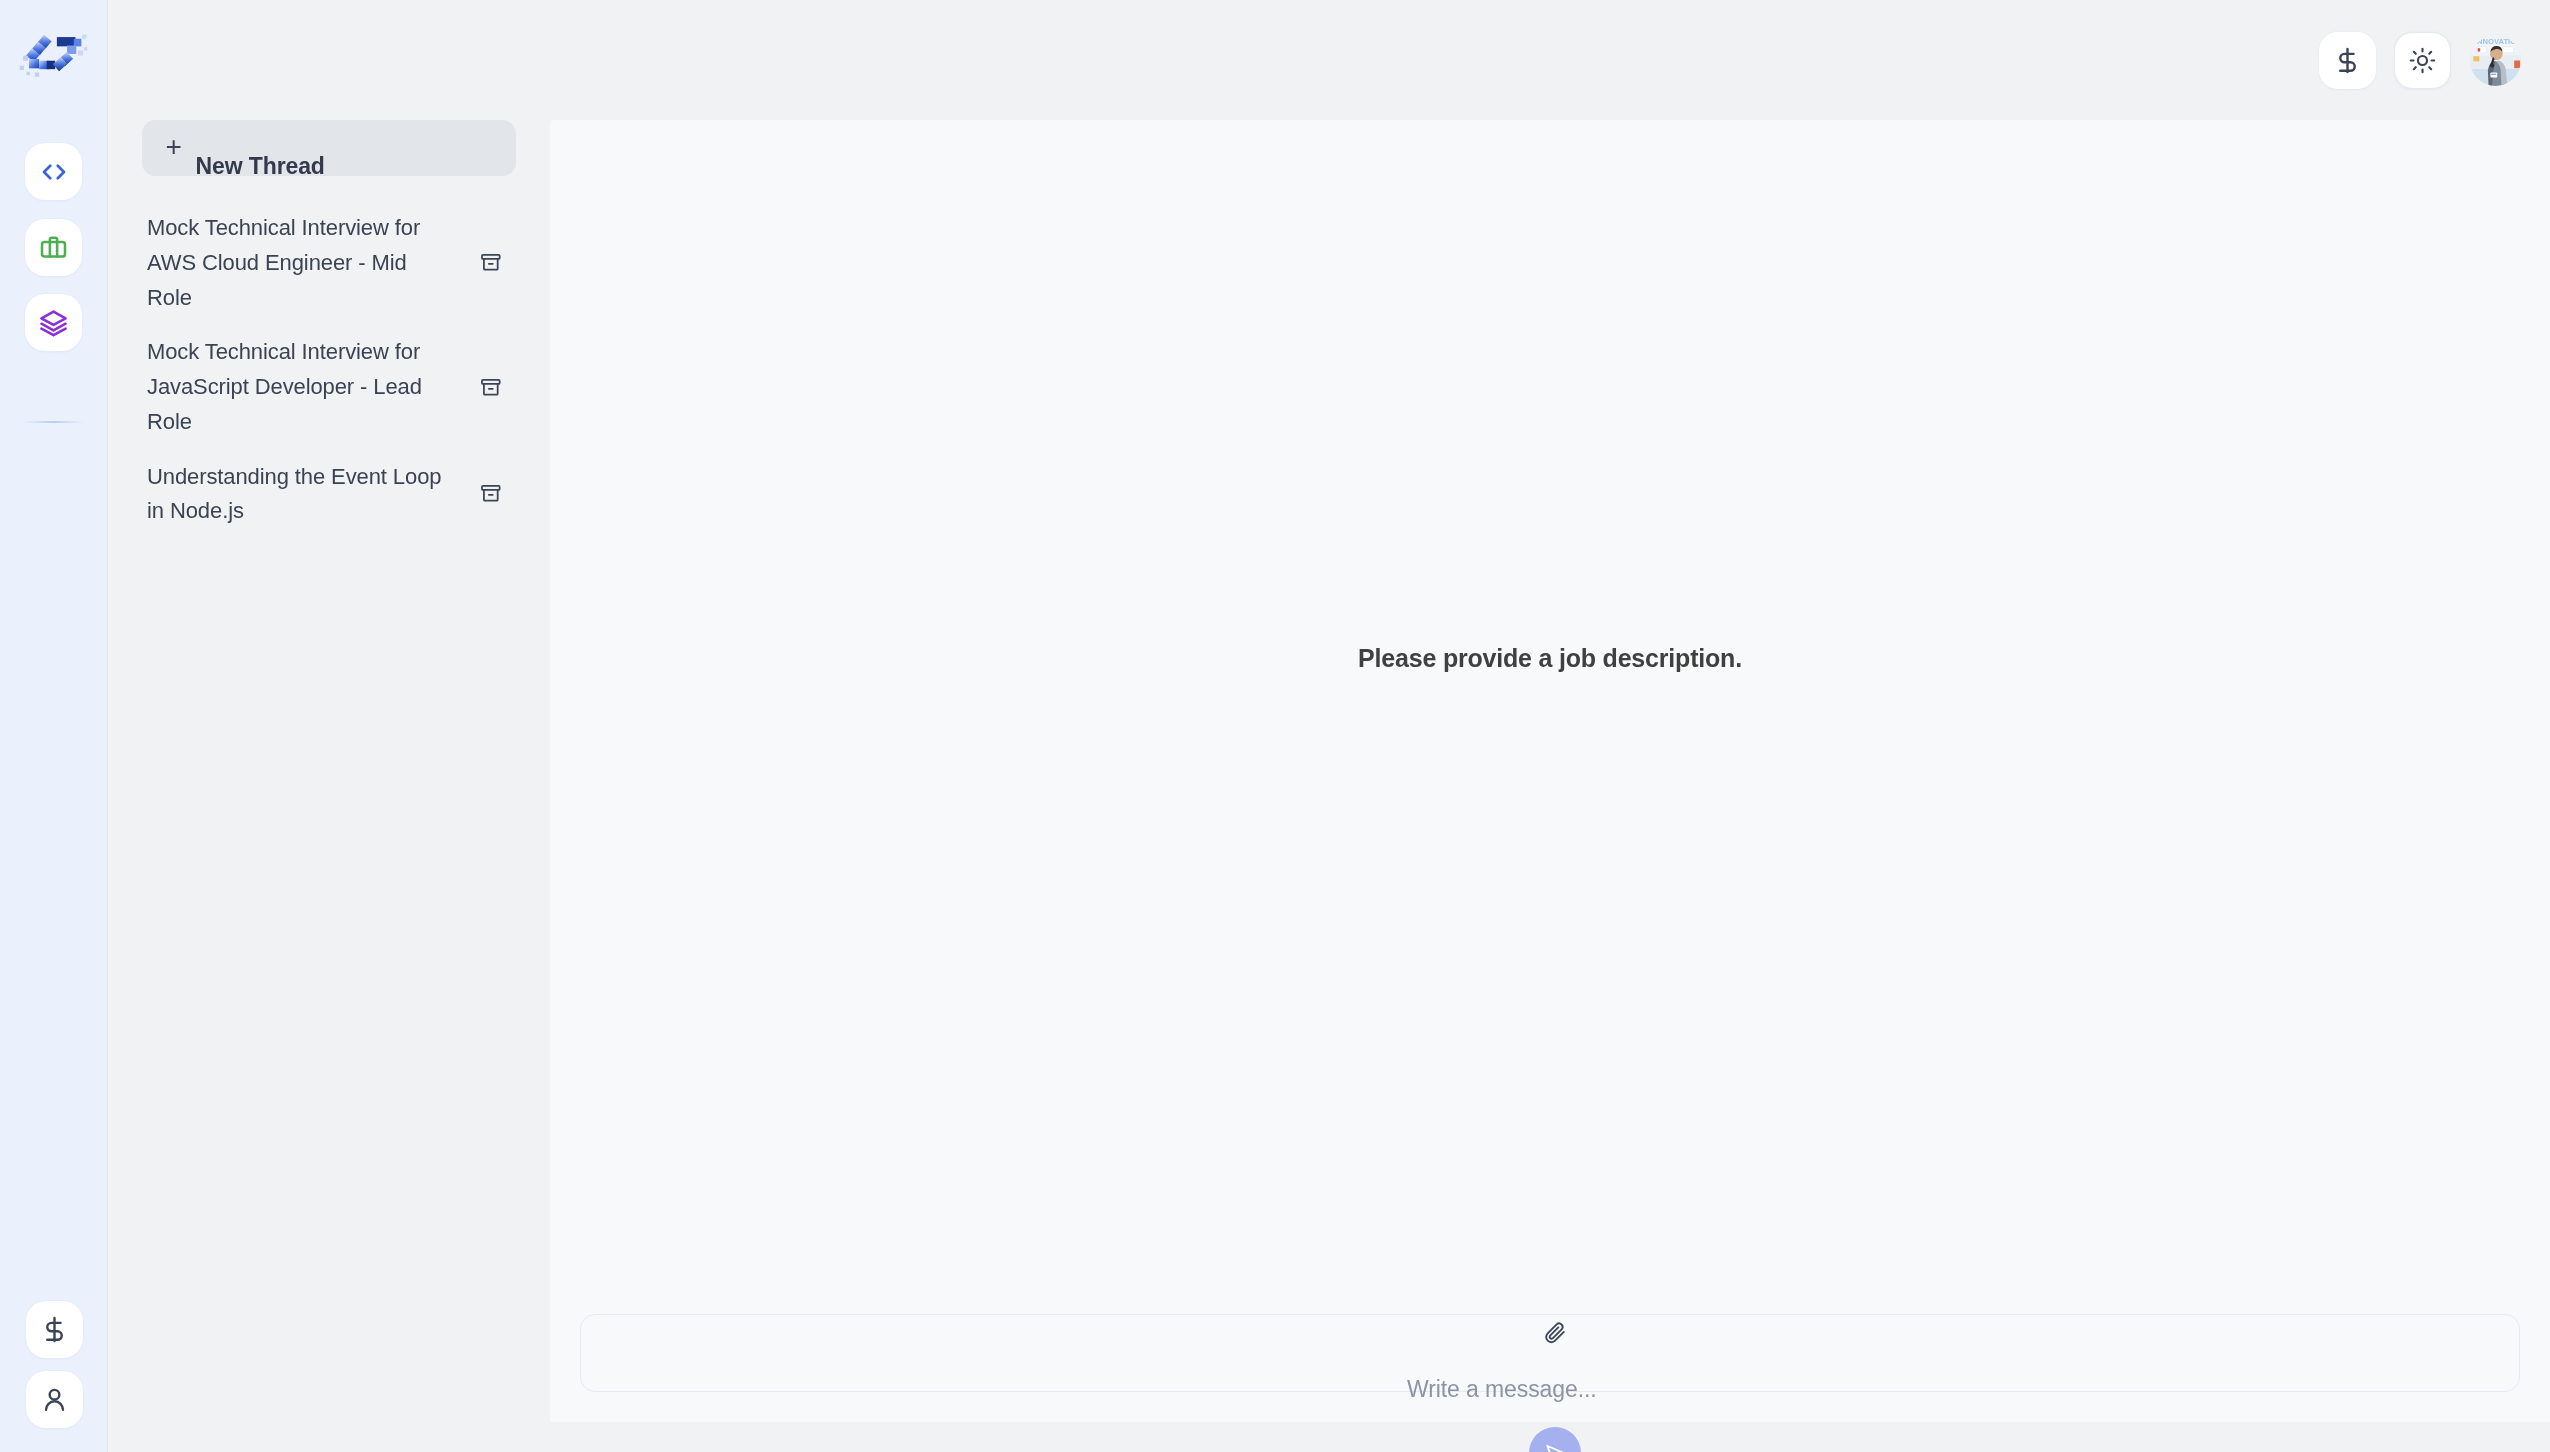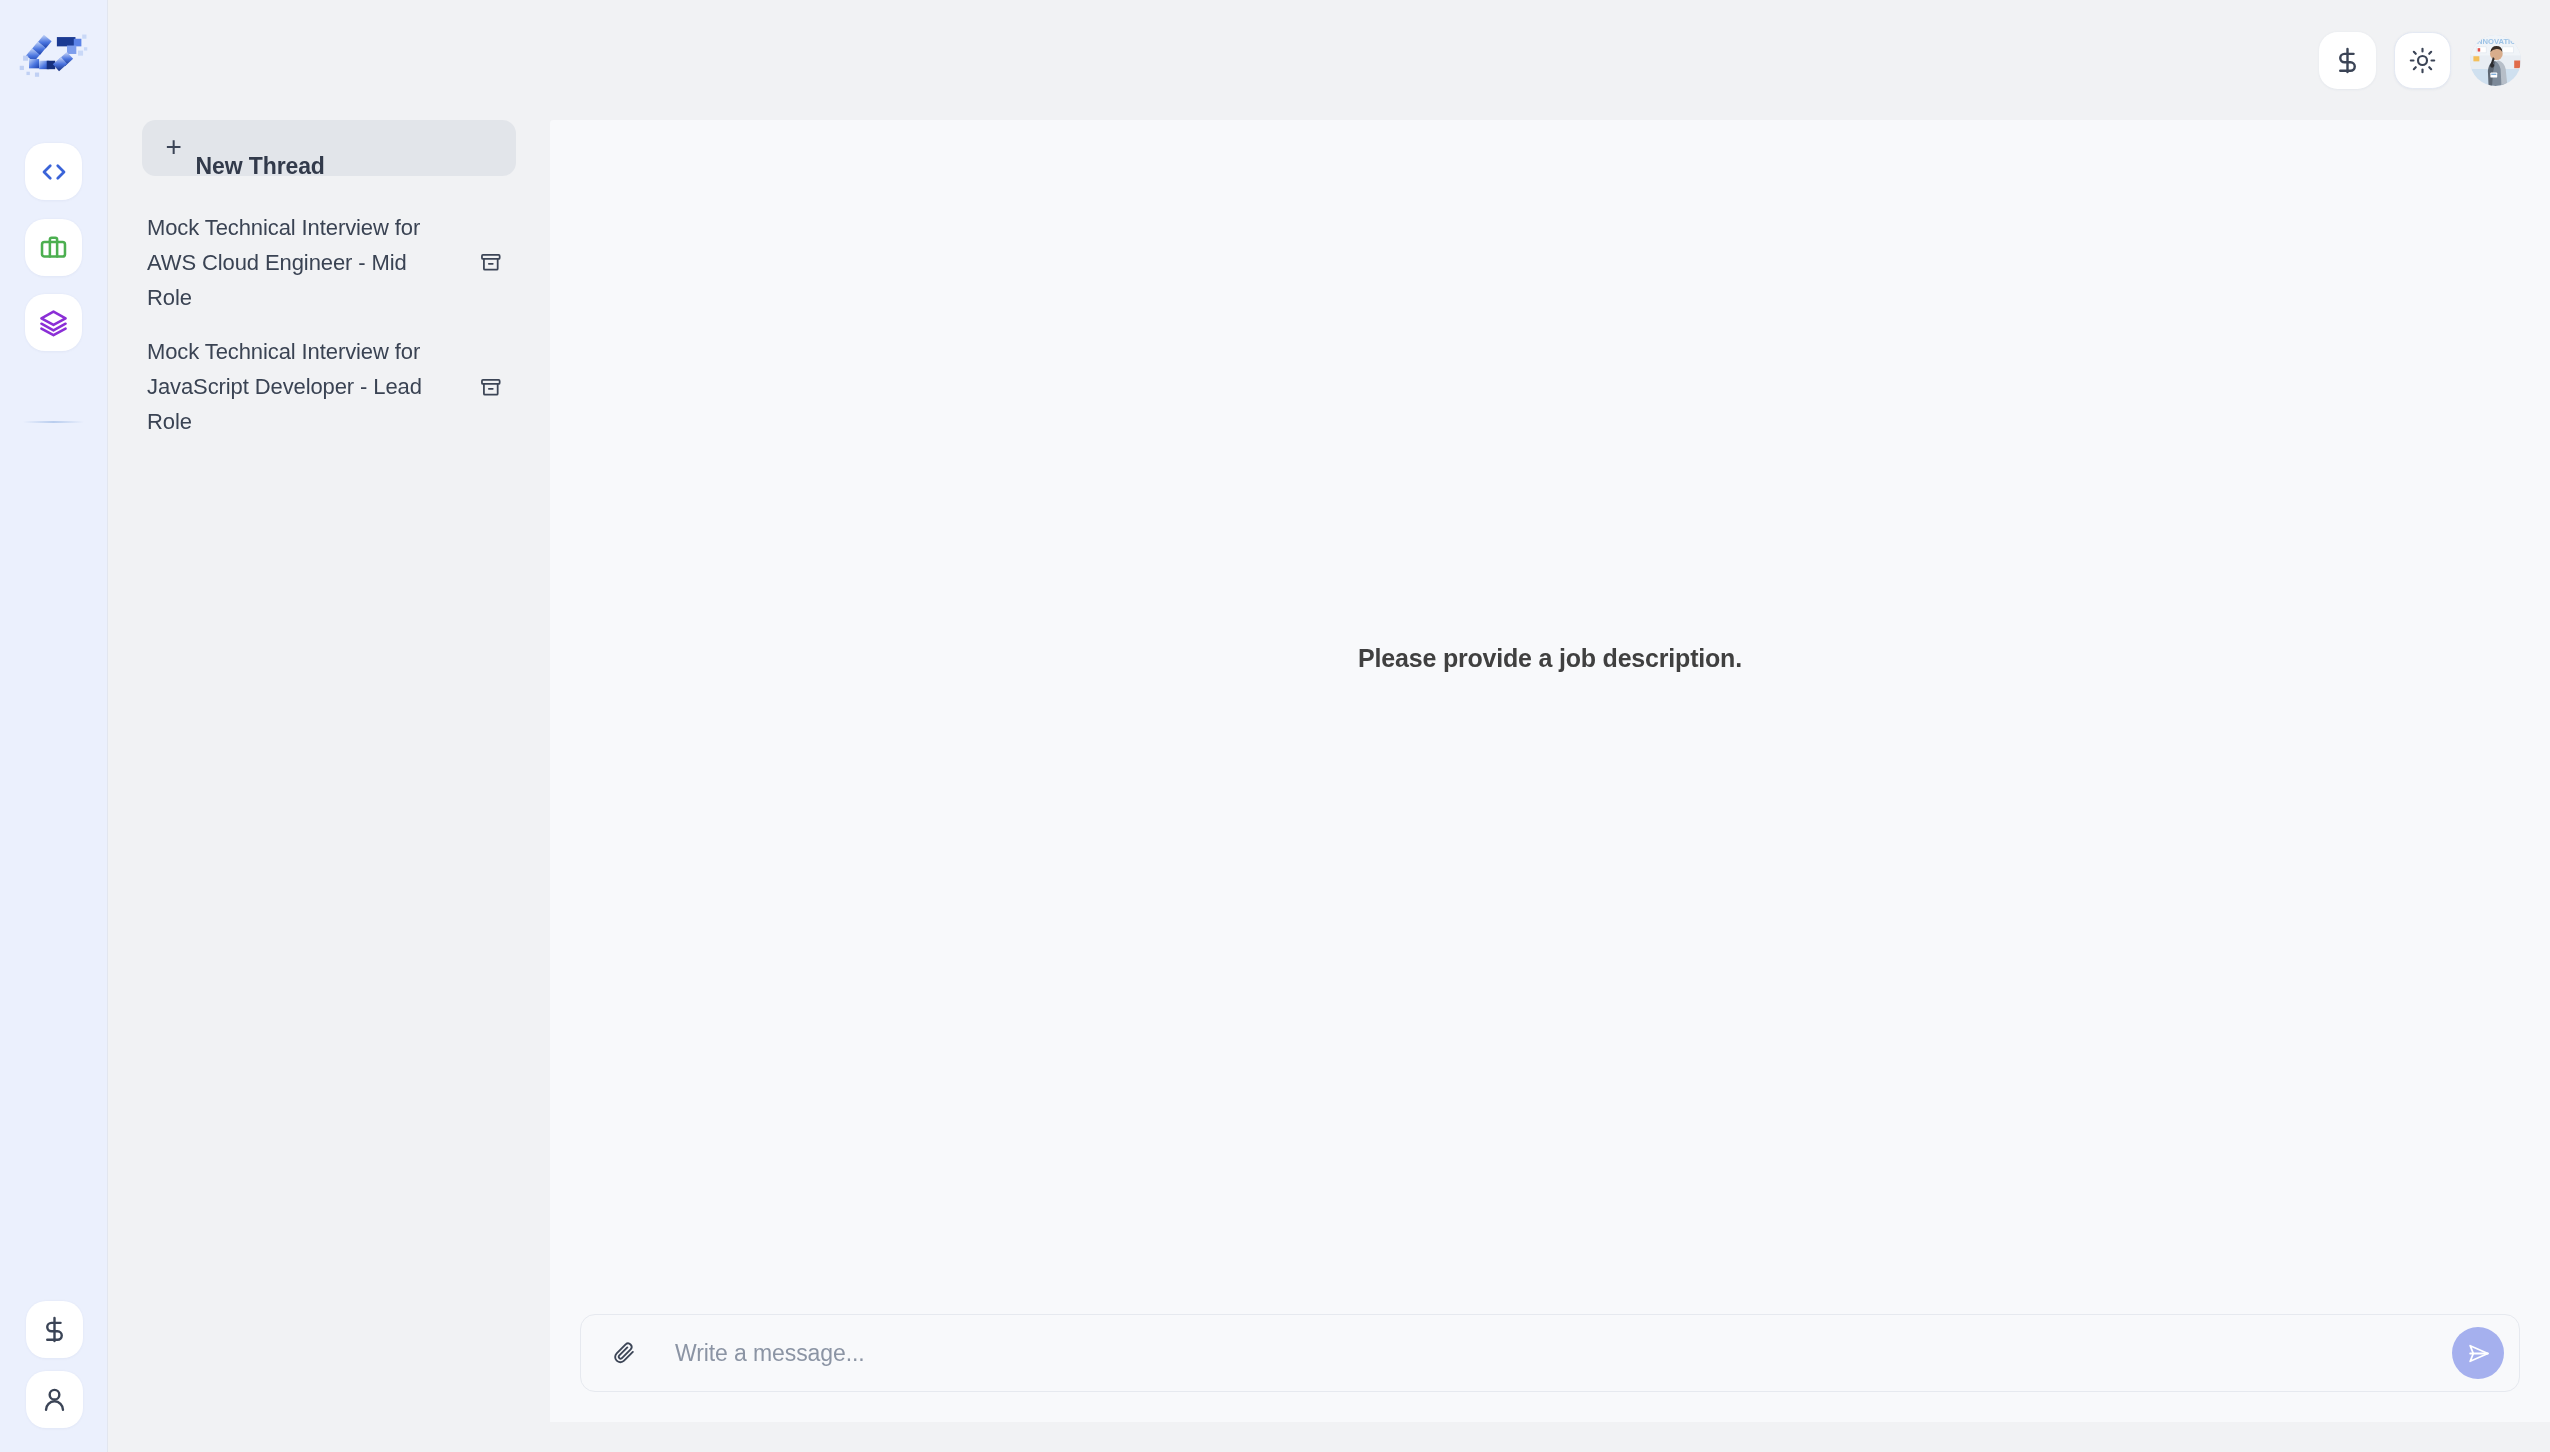--- a/index.html
+++ b/index.html
@@ -207,21 +207,22 @@
     padding: 0 30px 30px 30px;
   }
   .composer {
     height: 78px;
     background: #f8f9fb;
     border: 0.8px solid #e6e9ef;
     border-radius: 15px;
     display: flex;
     align-items: center;
     padding: 0 15px 0 25px;
-    gap: 32px;
+    gap: 24px;
+    flex-direction: column;
   }
   .clip-btn {
     width: 37px; height: 37px;
     display: flex; align-items: center; justify-content: center;
     cursor: pointer; flex: 0 0 37px;
   }
   .msg-input {
     flex: 1 1 auto;
     border: none;
     outline: none;
@@ -355,20 +356,30 @@
       <span class="thread-title">Mock Technical Interview for JavaScript Developer - Lead Role</span>
       <span class="archive-btn">
         <svg width="23.6" height="23.6" viewBox="0 0 24 24" fill="none" stroke="#3c4556" stroke-width="1.8" stroke-linecap="round" stroke-linejoin="round">
           <rect x="3" y="4" width="18" height="4" rx="1"></rect>
           <path d="M5 8v10a1 1 0 0 0 1 1h12a1 1 0 0 0 1-1V8"></path>
           <line x1="10" y1="13" x2="14" y2="13"></line>
         </svg>
       </span>
     </div>
 
+    <div class="thread-item">
+      <span class="thread-title">Understanding the Event Loop in Node.js</span>
+      <span class="archive-btn">
+        <svg width="23.6" height="23.6" viewBox="0 0 24 24" fill="none" stroke="#3c4556" stroke-width="1.8" stroke-linecap="round" stroke-linejoin="round">
+          <rect x="3" y="4" width="18" height="4" rx="1"></rect>
+          <path d="M5 8v10a1 1 0 0 0 1 1h12a1 1 0 0 0 1-1V8"></path>
+          <line x1="10" y1="13" x2="14" y2="13"></line>
+        </svg>
+      </span>
+    </div>
 
   </div>
 
   <div class="main-col">
 
     <div class="topbar">
       <div class="top-btn">
         <svg width="29" height="29" viewBox="0 0 24 24" fill="none" stroke="#3b4456" stroke-width="2" stroke-linecap="round" stroke-linejoin="round">
           <line x1="12" y1="2.5" x2="12" y2="21.5"></line>
           <path d="M17 6.5H9.5a3.5 3.5 0 0 0 0 7h5a3.5 3.5 0 0 1 0 7H6"></path>

